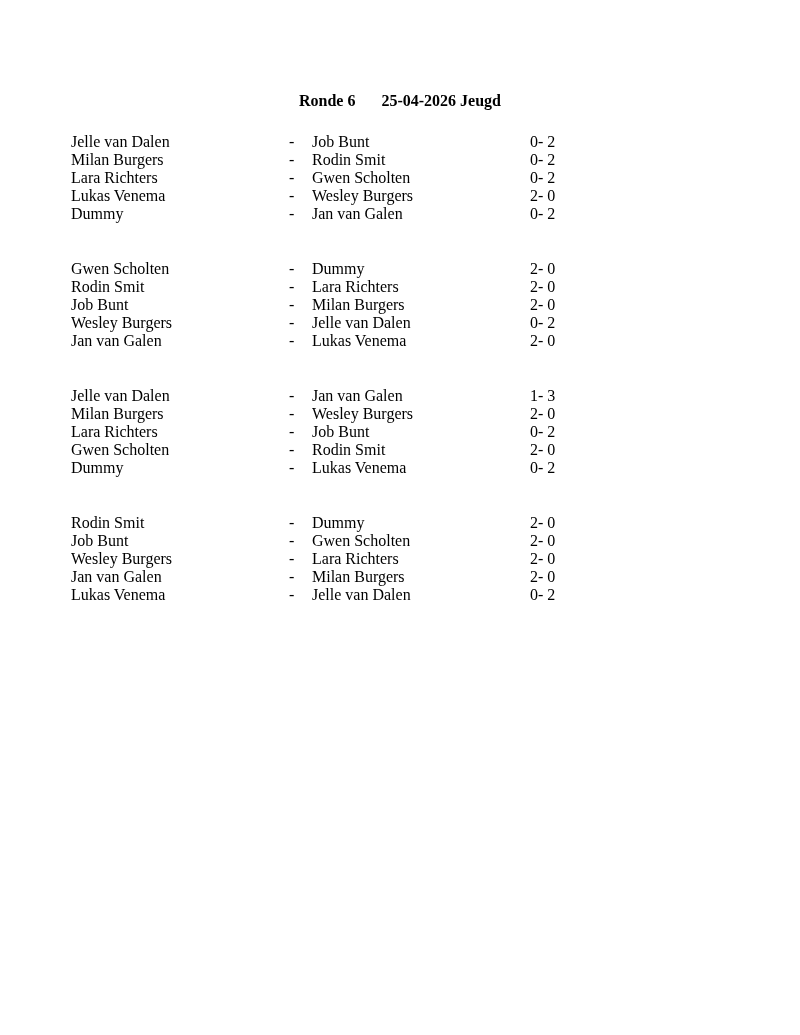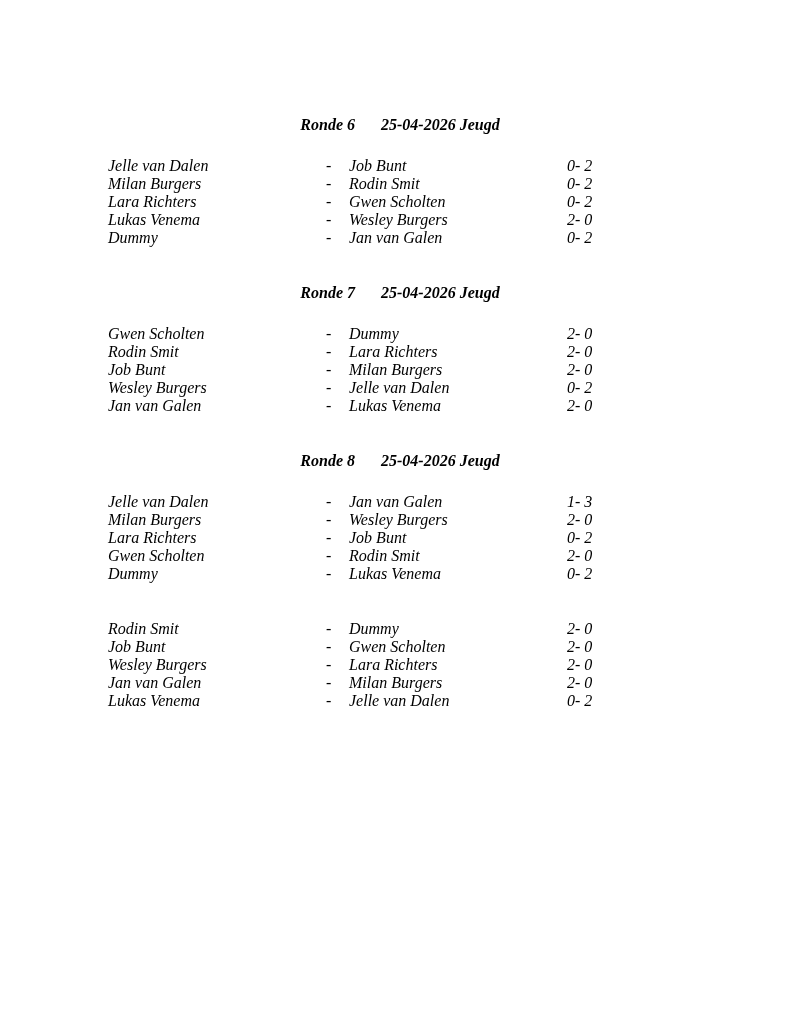--- a/index.html
+++ b/index.html
@@ -11,39 +11,38 @@
     position: relative;
     width: 800px;
     height: 1035px;
     background: #ffffff;
     color: #000000;
     font-family: "Liberation Serif", "DejaVu Serif", serif;
     font-size: 16px;
     overflow: hidden;
   }
   .content {
-    padding-top: 116px;
-    font-style: italic;
+    padding-top: 92px;
   }
   .round-section {
     margin-bottom: 37px;
   }
   .round-heading {
     text-align: center;
     font-weight: bold;
     line-height: 18px;
     margin: 0 0 23px 0;
   }
   .round-date {
     margin-left: 26px;
   }
   .match-row {
     display: grid;
     grid-template-columns: 218px 23px 218px 60px;
-    margin-left: 108px;
+    margin-left: 71px;
     line-height: 18px;
     white-space: pre;
   }
   .cell {
     display: block;
   }
 </style>
 </head>
 <body>
 
@@ -80,23 +79,20 @@
       </div>
       <div class="match-row">
         <span class="cell">Dummy</span>
         <span class="cell">-</span>
         <span class="cell">Jan van Galen</span>
         <span class="cell">0- 2</span>
       </div>
     </div>
 
     <div class="round-section">
-      <div class="round-heading">
-        <span>Ronde 7</span><span class="round-date">25-04-2026 Jeugd</span>
-      </div>
       <div class="match-row">
         <span class="cell">Gwen Scholten</span>
         <span class="cell">-</span>
         <span class="cell">Dummy</span>
         <span class="cell">2- 0</span>
       </div>
       <div class="match-row">
         <span class="cell">Rodin Smit</span>
         <span class="cell">-</span>
         <span class="cell">Lara Richters</span>
@@ -116,23 +112,20 @@
       </div>
       <div class="match-row">
         <span class="cell">Jan van Galen</span>
         <span class="cell">-</span>
         <span class="cell">Lukas Venema</span>
         <span class="cell">2- 0</span>
       </div>
     </div>
 
     <div class="round-section">
-      <div class="round-heading">
-        <span>Ronde 8</span><span class="round-date">25-04-2026 Jeugd</span>
-      </div>
       <div class="match-row">
         <span class="cell">Jelle van Dalen</span>
         <span class="cell">-</span>
         <span class="cell">Jan van Galen</span>
         <span class="cell">1- 3</span>
       </div>
       <div class="match-row">
         <span class="cell">Milan Burgers</span>
         <span class="cell">-</span>
         <span class="cell">Wesley Burgers</span>

